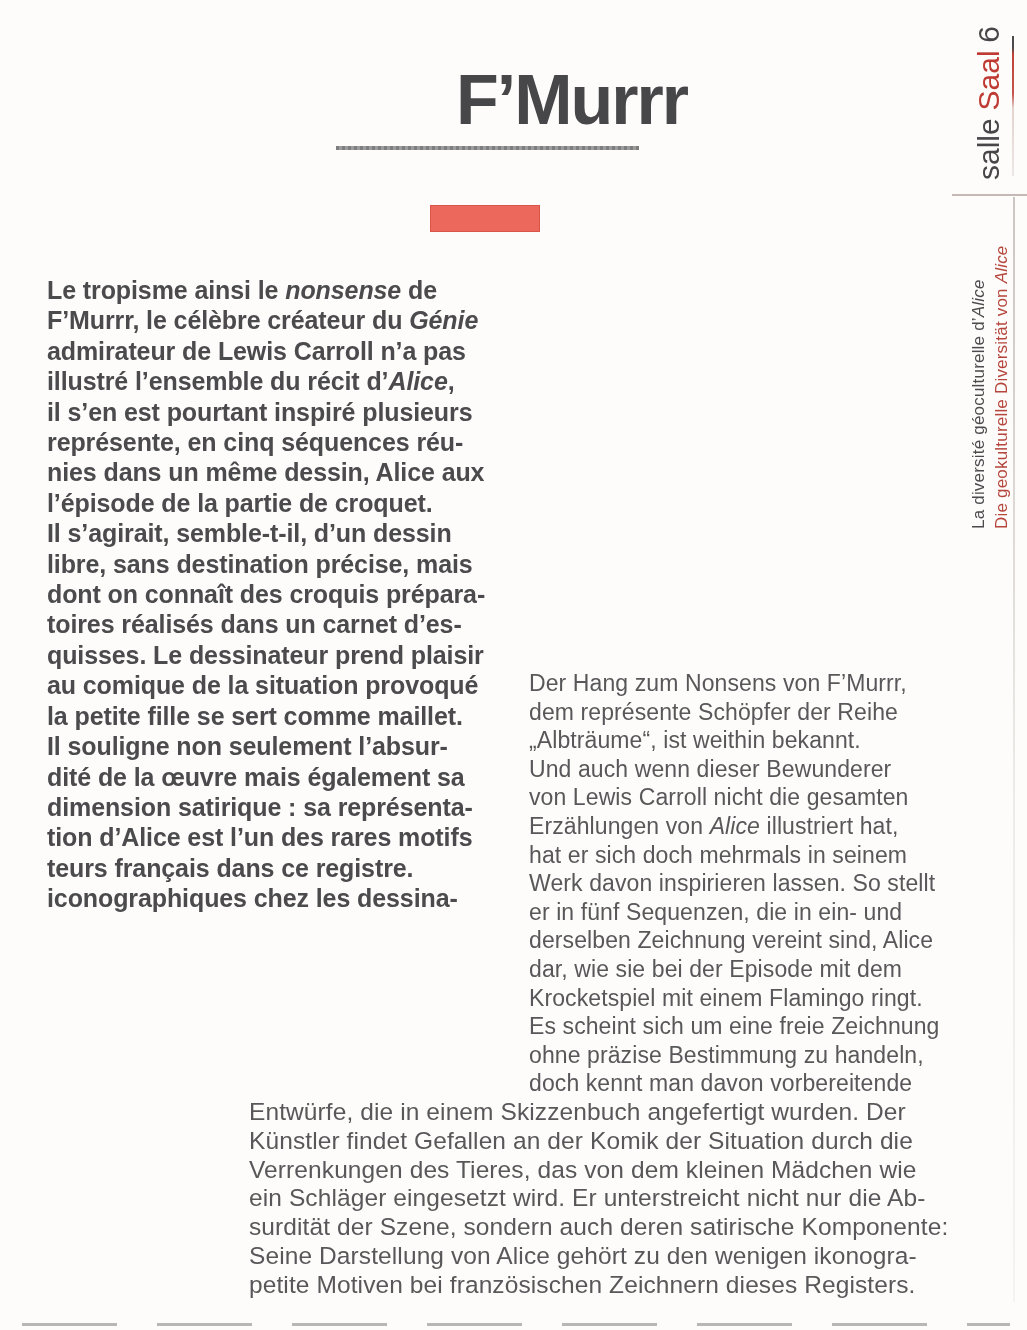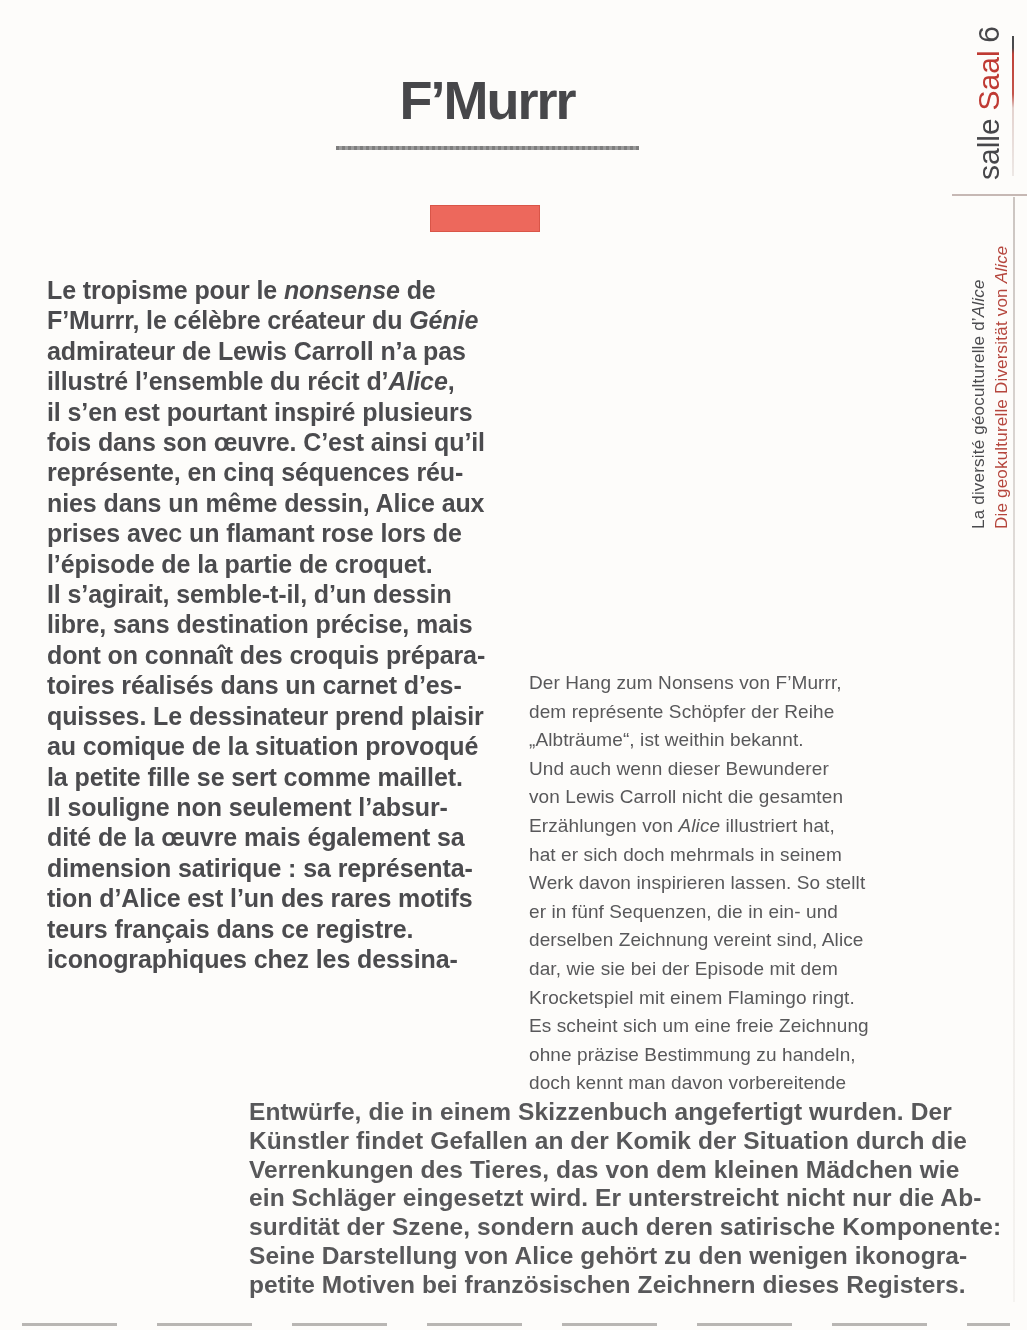--- a/index.html
+++ b/index.html
@@ -22,21 +22,21 @@
     font-family:"Liberation Sans","DejaVu Sans",sans-serif;
     position:relative;overflow:hidden;
     color:var(--ink-french);
   }
   .page{position:absolute;inset:0;}
   em{font-style:italic;}
 
   
   .title{
     position:absolute;left:287px;top:54px;width:400px;margin:0;
-    text-align:center;font-size:54px;line-height:92px;font-weight:700;
+    text-align:right;font-size:70px;line-height:92px;font-weight:700;
     letter-spacing:-2px;color:var(--ink-dark);
   }
   .title-underline{
     position:absolute;left:336px;top:146px;width:303px;height:4px;
     background:repeating-linear-gradient(90deg,#7e7e7e 0 3px,#9c9c9c 3px 6px);
   }
   .accent-bar{
     position:absolute;left:430px;top:205px;width:110px;height:27px;
     background:var(--accent-red);
     box-shadow:inset 0 0 0 1px var(--accent-red-border);
@@ -45,26 +45,26 @@
   
   .col{position:absolute;}
   .col .line{white-space:nowrap;}
   .col-fr{
     left:47px;top:275px;
     font-size:25px;line-height:30.4px;font-weight:700;
     color:var(--ink-french);letter-spacing:-0.1px;
   }
   .col-de{
     left:529px;top:669px;
-    font-size:19px;line-height:28.6px;font-weight:400;
+    font-size:23px;line-height:28.6px;font-weight:400;
     color:var(--ink-german);letter-spacing:0.1px;
   }
   .col-de-cont{
     left:249px;top:1098px;
-    font-size:24.5px;line-height:28.8px;font-weight:700;
+    font-size:24.5px;line-height:28.8px;font-weight:400;
     color:var(--ink-german);letter-spacing:0.1px;
   }
 
   
   .room-wrap{position:absolute;left:970px;top:34px;width:38px;height:146px;}
   .room{
     position:absolute;left:0;top:146px;width:146px;height:38px;
     transform-origin:0 0;transform:rotate(-90deg);
     font-size:30px;line-height:38px;white-space:nowrap;
     color:var(--ink-dark);
@@ -113,29 +113,27 @@
 </head>
 <body>
 
 <div class="page">
 
   <h1 class="title">F’Murrr</h1>
   <div class="title-underline"></div>
   <div class="accent-bar"></div>
 
   <section class="col col-fr">
-      <div class="line"><span>Le tropisme pour le </span><em>nonsense</em><span> de</span></div>
+      <div class="line"><span>Le tropisme ainsi le </span><em>nonsense</em><span> de</span></div>
       <div class="line"><span>F’Murrr, le célèbre créateur du </span><em>Génie</em></div>
       <div class="line"><span>admirateur de Lewis Carroll n’a pas</span></div>
       <div class="line"><span>illustré l’ensemble du récit d’</span><em>Alice</em><span>,</span></div>
       <div class="line"><span>il s’en est pourtant inspiré plusieurs</span></div>
-      <div class="line"><span>fois dans son œuvre. C’est ainsi qu’il</span></div>
       <div class="line"><span>représente, en cinq séquences réu-</span></div>
       <div class="line"><span>nies dans un même dessin, Alice aux</span></div>
-      <div class="line"><span>prises avec un flamant rose lors de</span></div>
       <div class="line"><span>l’épisode de la partie de croquet.</span></div>
       <div class="line"><span>Il s’agirait, semble-t-il, d’un dessin</span></div>
       <div class="line"><span>libre, sans destination précise, mais</span></div>
       <div class="line"><span>dont on connaît des croquis prépara-</span></div>
       <div class="line"><span>toires réalisés dans un carnet d’es-</span></div>
       <div class="line"><span>quisses. Le dessinateur prend plaisir</span></div>
       <div class="line"><span>au comique de la situation provoqué</span></div>
       <div class="line"><span>la petite fille se sert comme maillet.</span></div>
       <div class="line"><span>Il souligne non seulement l’absur-</span></div>
       <div class="line"><span>dité de la œuvre mais également sa</span></div>

